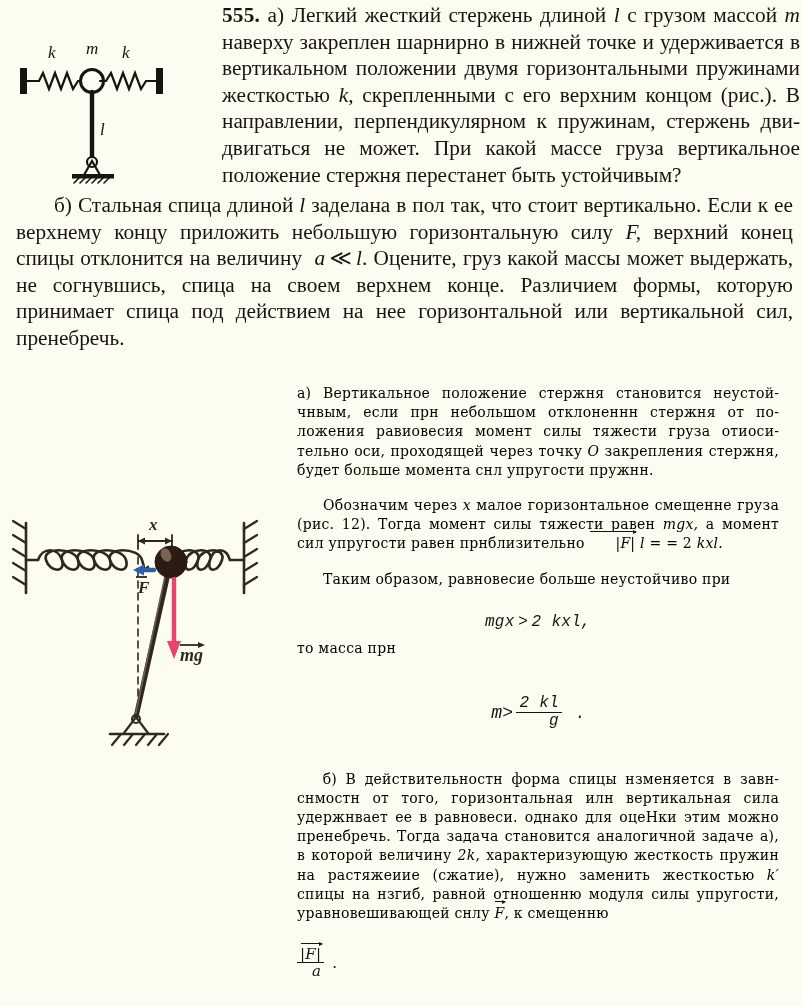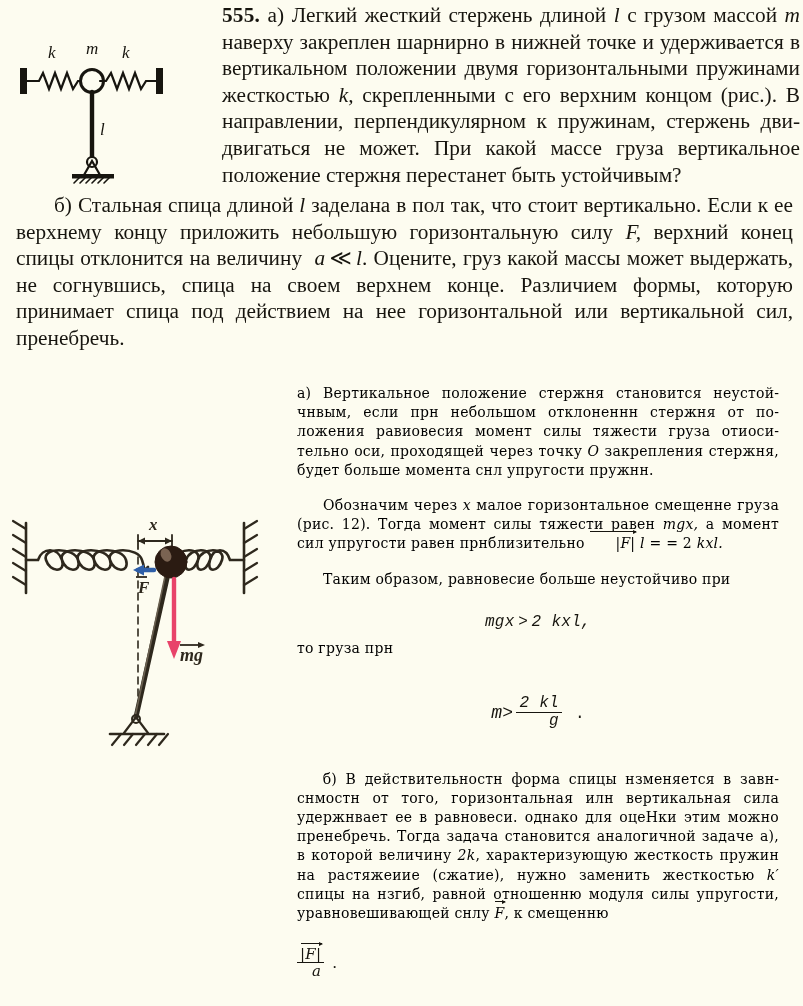--- a/index.html
+++ b/index.html
@@ -292,21 +292,21 @@
       Таким образом, равновесие больше неустойчиво при
     </p>
 
     <div class="gap-s"></div>
     <div class="eq-center">
       <i>mgx</i> &gt; 2&nbsp;<i>kxl,</i>
     </div>
     <div class="gap-s"></div>
 
     <p class="sol-para tight">
-      то груза прн
+      то масса прн
     </p>
 
     <div class="gap-l"></div>
     <div class="eq-center">
       <span style="font-size:18px;"><i>m</i>&gt;</span><span class="frac" style="font-size:16px;"><span class="num"><i>2&nbsp;kl</i></span><span class="den"><i>g</i></span></span><span style="font-style:normal;">&nbsp;.</span>
     </div>
     <div class="gap-l"></div>
 
     <p class="sol-para">
       <span>&nbsp;&nbsp;&nbsp;б)&nbsp;</span>В действительностн форма спицы нзменяется в за­вн­снмостн от того, горизонтальная илн вертикальная си­ла удержнвает ее в равновеси. однако для оцеНки этим можно пренебречь. Тогда задача становится аналогичной задаче а), в которой величину <i>2k</i>, характеризующую жест­кость пружин на растяжеиие (сжатие), нужно заменить жесткостью <i>k′</i> спицы на нзгиб, равной отношенню модуля силы упругости, уравновешивающей снлу <span class="vecF">F</span>, к смещенню

